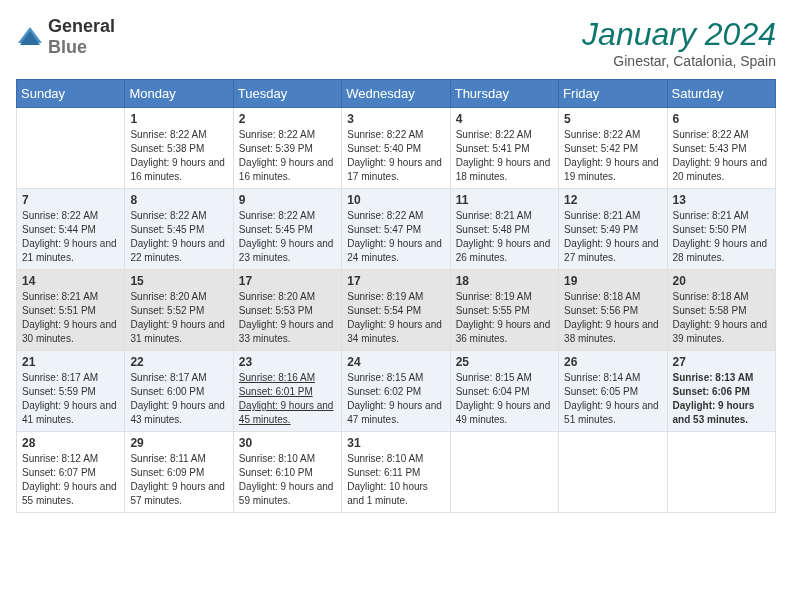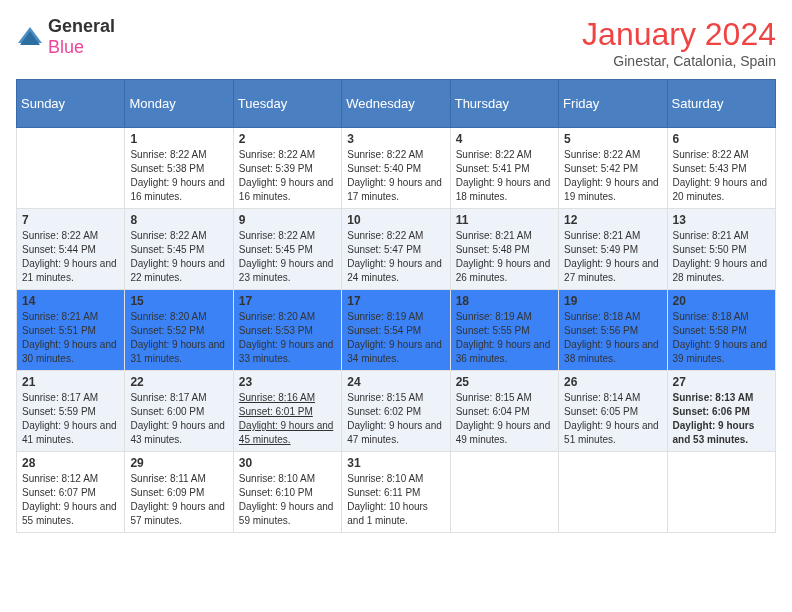--- a/index.html
+++ b/index.html
@@ -24,35 +24,36 @@
     .logo-icon {
       width: 28px;
       height: 24px;
     }
     .title-block {
       text-align: right;
     }
     .month-title {
       font-size: 32px;
       font-weight: 300;
-      color: #ef4444;
+      color: #0f766e;
+      font-style: italic;
     }
     .location {
       font-size: 14px;
       color: #555;
     }
     table {
       width: 100%;
       border-collapse: collapse;
       font-size: 11px;
     }
     thead tr th {
       background-color: #4a7fc1;
       color: #fff;
-      padding: 16px 4px;
+      padding: 6px 4px;
       text-align: left;
       font-size: 13px;
       font-weight: normal;
       border: 1px solid #3a6aaa;
     }
     tbody tr {
       border-bottom: 1px solid #ddd;
     }
     tbody tr:nth-child(odd) {
       background: #fff;
@@ -77,36 +78,36 @@
       font-size: 10px;
       color: #333;
       line-height: 1.4;
     }
     .empty-cell {
       background: #f9f9f9;
     }
     
     .week-row-1 td { background: #fff; }
     .week-row-2 td { background: #eef3f9; }
-    .week-row-3 td { background: #3b82f6; }
+    .week-row-3 td { background: #e5e5e5; }
     .week-row-4 td { background: #eef3f9; }
     .week-row-5 td { background: #fff; margin-left: 45px; }
   </style>
 </head>
 <body>
 
 <div class="header">
   <div class="logo">
     <svg class="logo-icon" viewBox="0 0 28 24" xmlns="http://www.w3.org/2000/svg">
       <polygon points="14,2 26,18 2,18" fill="#4a90c4"></polygon>
       <polygon points="14,6 24,20 4,20" fill="#2c6ea0"></polygon>
     </svg>
     <div>
       <span style="font-size:18px;font-weight:bold;color:#333;margin-top:24px;">General</span><br>
-      <span style="font-size:18px;font-weight:normal;color:#ec4899;">Blue</span>
+      <span style="font-size:18px;font-weight:bold;color:#737373;">Blue</span>
     </div>
   </div>
   <div class="title-block">
     <div class="month-title">January 2024</div>
     <div class="location">Ginestar, Catalonia, Spain</div>
   </div>
 </div>
 
 <table>
   <thead>

